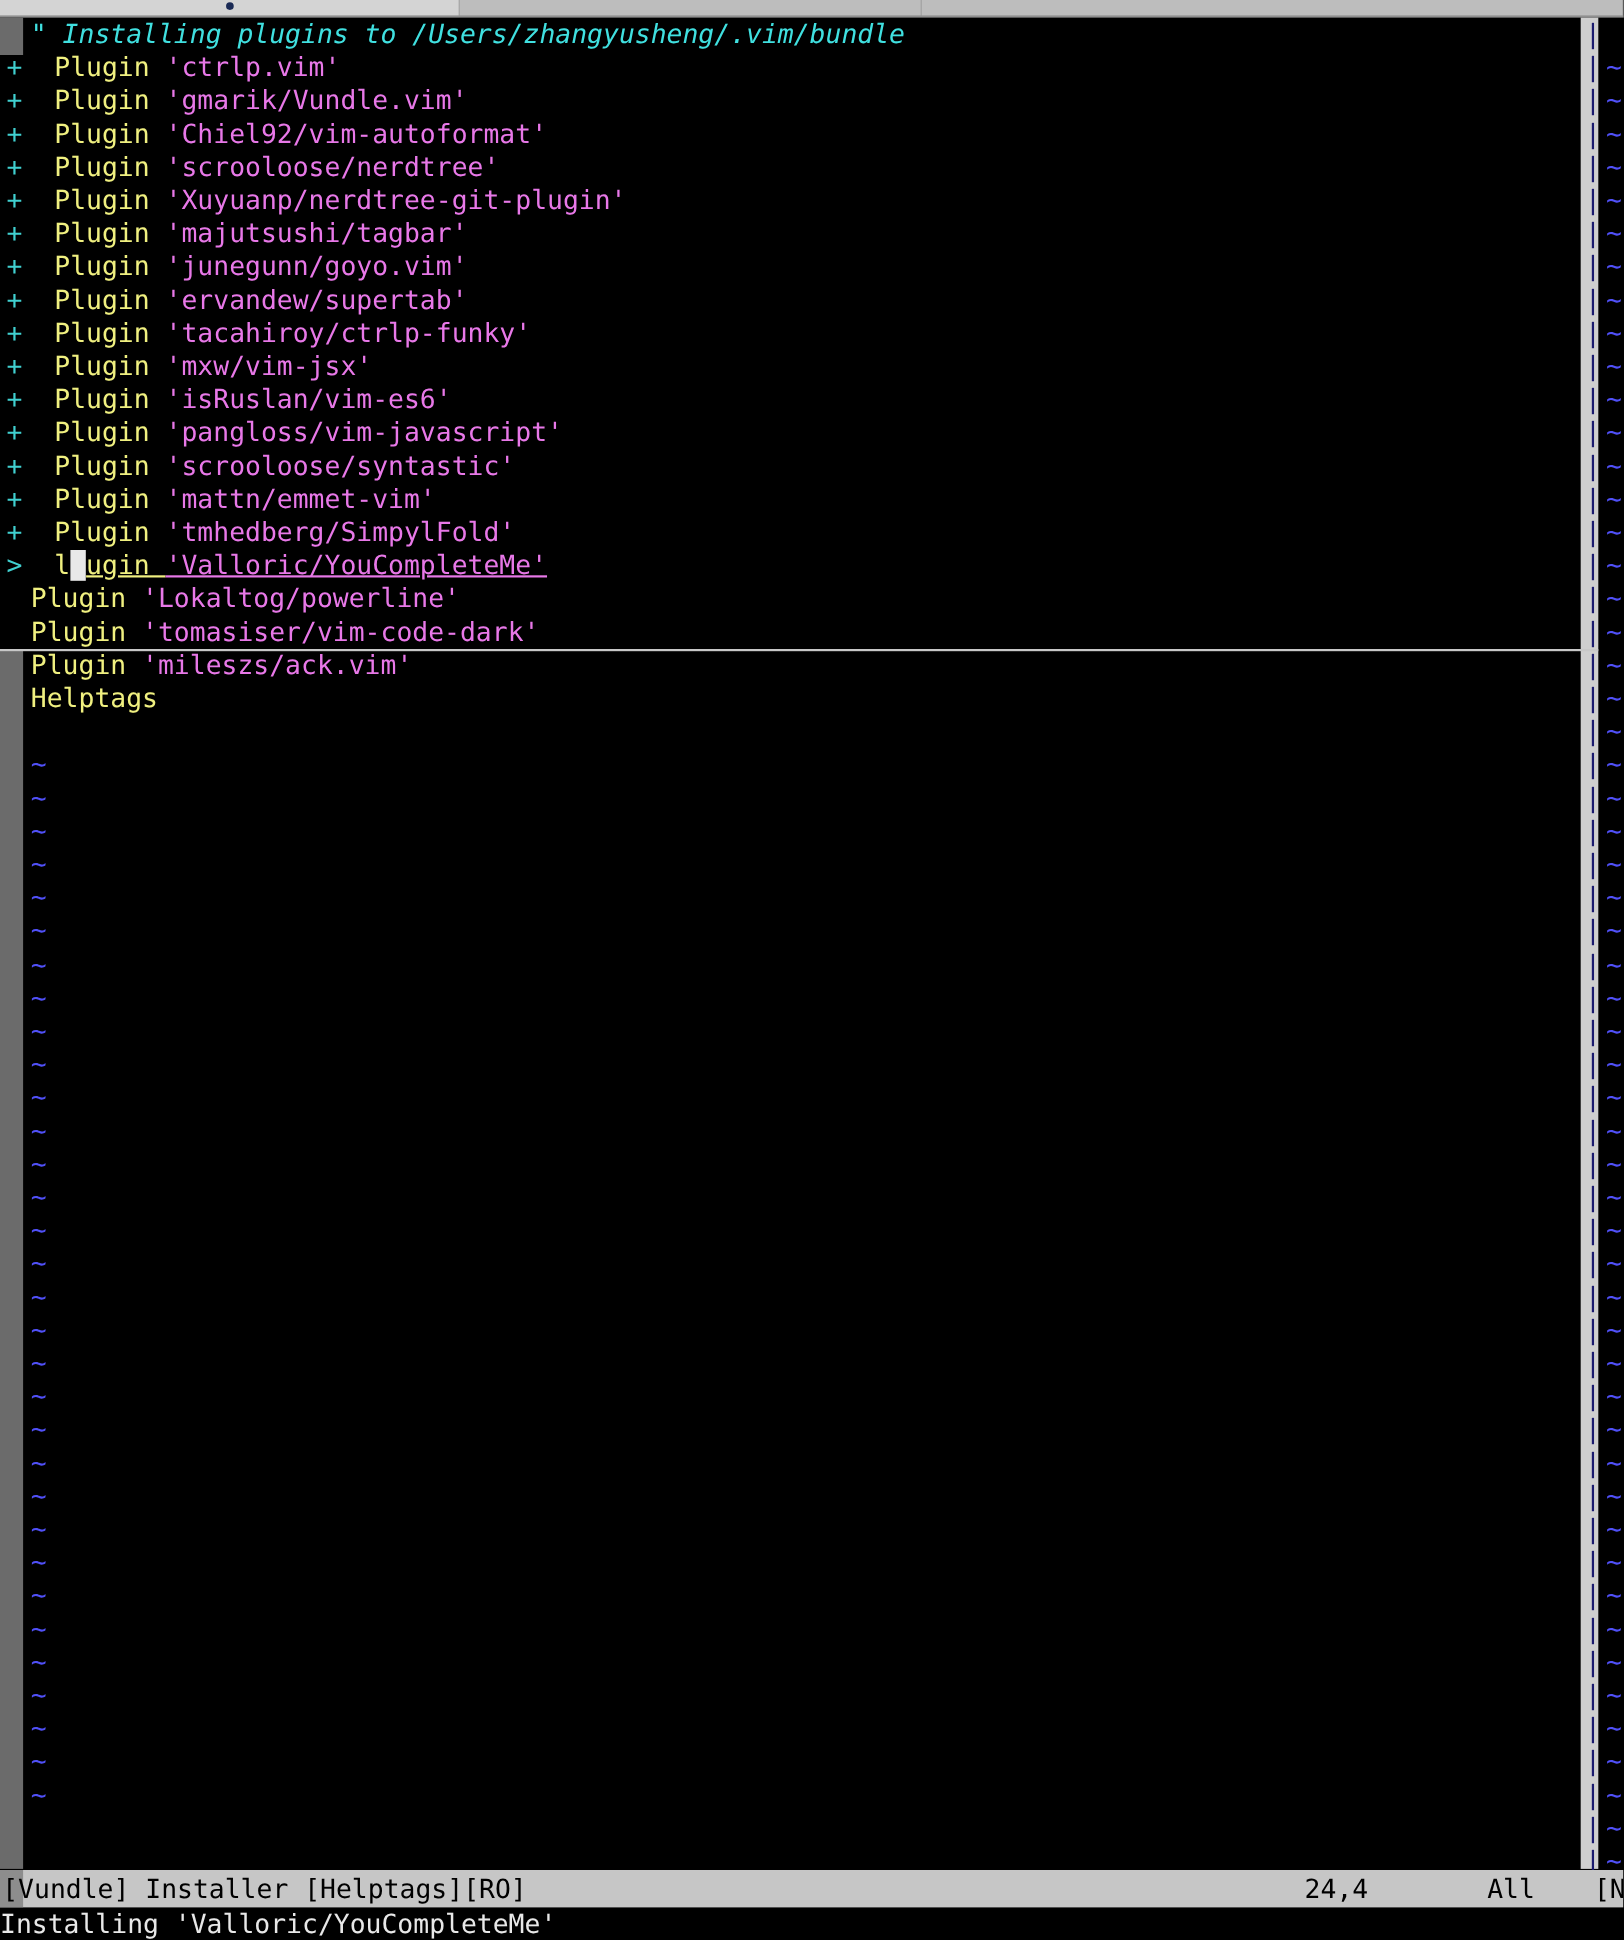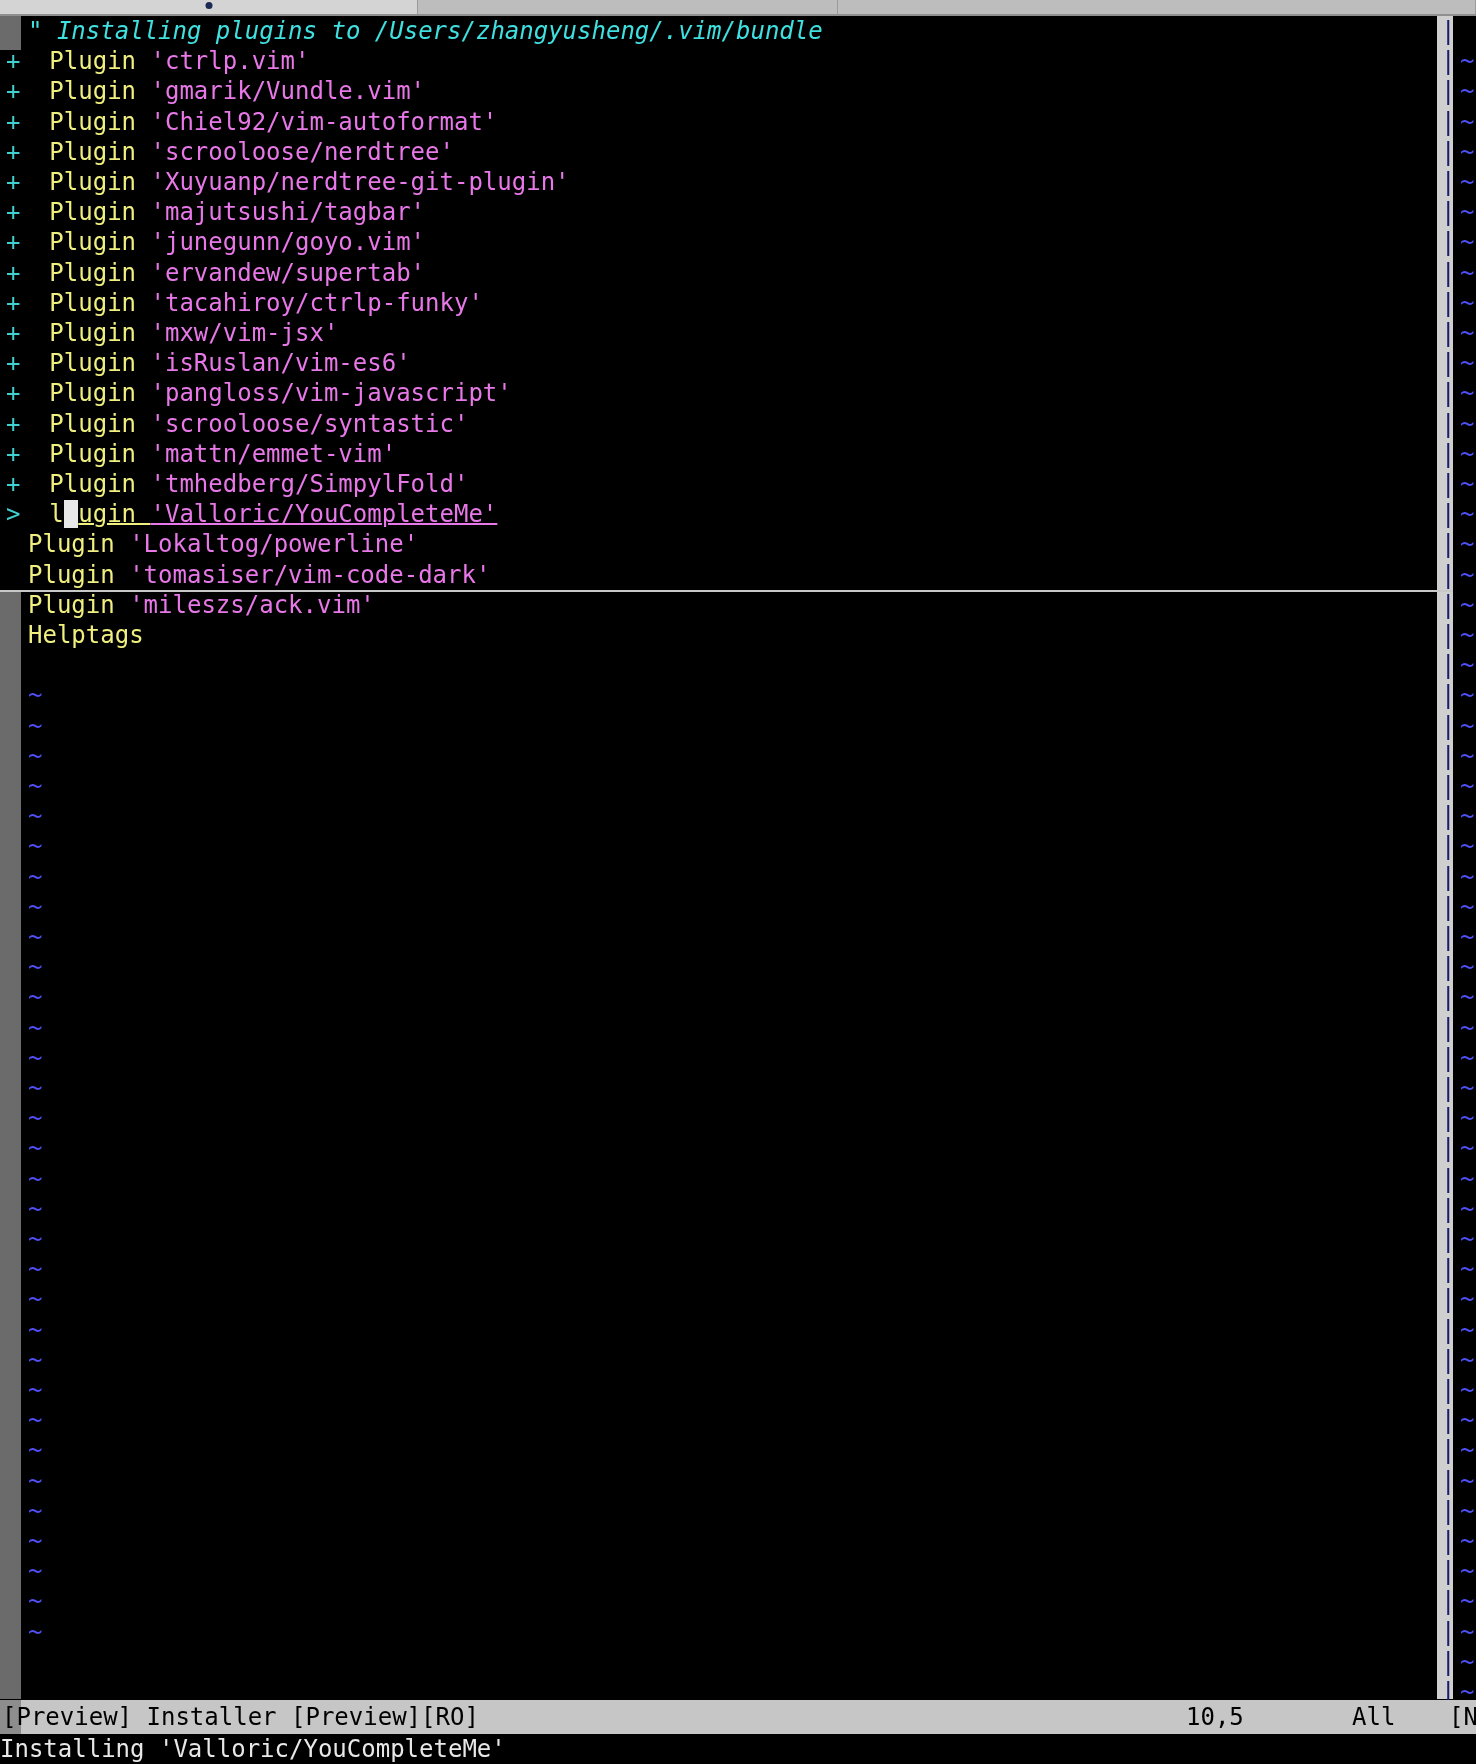--- a/index.html
+++ b/index.html
@@ -178,22 +178,22 @@
     <div class="scroll-left bottom"></div>
 
     <div class="scroll-right"></div>
 
     <div class="textlayer" id="textlayer"><div class="row" style="top: 0px; left: 28px;"><span class="comment">" Installing plugins to /Users/zhangyusheng/.vim/bundle</span></div><div class="row" style="top: 30.2px; left: 6px;"><span class="sign">+  </span><span class="kw">Plugin </span><span class="str">'ctrlp.vim'</span></div><div class="row" style="top: 60.4px; left: 6px;"><span class="sign">+  </span><span class="kw">Plugin </span><span class="str">'gmarik/Vundle.vim'</span></div><div class="row" style="top: 90.6px; left: 6px;"><span class="sign">+  </span><span class="kw">Plugin </span><span class="str">'Chiel92/vim-autoformat'</span></div><div class="row" style="top: 120.8px; left: 6px;"><span class="sign">+  </span><span class="kw">Plugin </span><span class="str">'scrooloose/nerdtree'</span></div><div class="row" style="top: 151px; left: 6px;"><span class="sign">+  </span><span class="kw">Plugin </span><span class="str">'Xuyuanp/nerdtree-git-plugin'</span></div><div class="row" style="top: 181.2px; left: 6px;"><span class="sign">+  </span><span class="kw">Plugin </span><span class="str">'majutsushi/tagbar'</span></div><div class="row" style="top: 211.4px; left: 6px;"><span class="sign">+  </span><span class="kw">Plugin </span><span class="str">'junegunn/goyo.vim'</span></div><div class="row" style="top: 241.6px; left: 6px;"><span class="sign">+  </span><span class="kw">Plugin </span><span class="str">'ervandew/supertab'</span></div><div class="row" style="top: 271.8px; left: 6px;"><span class="sign">+  </span><span class="kw">Plugin </span><span class="str">'tacahiroy/ctrlp-funky'</span></div><div class="row" style="top: 302px; left: 6px;"><span class="sign">+  </span><span class="kw">Plugin </span><span class="str">'mxw/vim-jsx'</span></div><div class="row" style="top: 332.2px; left: 6px;"><span class="sign">+  </span><span class="kw">Plugin </span><span class="str">'isRuslan/vim-es6'</span></div><div class="row" style="top: 362.4px; left: 6px;"><span class="sign">+  </span><span class="kw">Plugin </span><span class="str">'pangloss/vim-javascript'</span></div><div class="row" style="top: 392.6px; left: 6px;"><span class="sign">+  </span><span class="kw">Plugin </span><span class="str">'scrooloose/syntastic'</span></div><div class="row" style="top: 422.8px; left: 6px;"><span class="sign">+  </span><span class="kw">Plugin </span><span class="str">'mattn/emmet-vim'</span></div><div class="row" style="top: 453px; left: 6px;"><span class="sign">+  </span><span class="kw">Plugin </span><span class="str">'tmhedberg/SimpylFold'</span></div><div class="row" style="top: 483.2px; left: 6px;"><span class="sign">&gt;  </span><span class="kw">l</span><span class="cursorblk">P</span><span class="kw ul">ugin </span><span class="str ul">'Valloric/YouCompleteMe'</span></div><div class="row" style="top: 513.4px; left: 28px;"><span class="kw">Plugin </span><span class="str">'Lokaltog/powerline'</span></div><div class="row" style="top: 543.6px; left: 28px;"><span class="kw">Plugin </span><span class="str">'tomasiser/vim-code-dark'</span></div><div class="row" style="top: 573.8px; left: 28px;"><span class="kw">Plugin </span><span class="str">'mileszs/ack.vim'</span></div><div class="row" style="top: 604px; left: 28px;"><span class="kw">Helptags</span></div><div class="row" style="top: 664.4px; left: 28px;"><span class="tilde">~</span></div><div class="row" style="top: 694.6px; left: 28px;"><span class="tilde">~</span></div><div class="row" style="top: 724.8px; left: 28px;"><span class="tilde">~</span></div><div class="row" style="top: 755px; left: 28px;"><span class="tilde">~</span></div><div class="row" style="top: 785.2px; left: 28px;"><span class="tilde">~</span></div><div class="row" style="top: 815.4px; left: 28px;"><span class="tilde">~</span></div><div class="row" style="top: 845.6px; left: 28px;"><span class="tilde">~</span></div><div class="row" style="top: 875.8px; left: 28px;"><span class="tilde">~</span></div><div class="row" style="top: 906px; left: 28px;"><span class="tilde">~</span></div><div class="row" style="top: 936.2px; left: 28px;"><span class="tilde">~</span></div><div class="row" style="top: 966.4px; left: 28px;"><span class="tilde">~</span></div><div class="row" style="top: 996.6px; left: 28px;"><span class="tilde">~</span></div><div class="row" style="top: 1026.8px; left: 28px;"><span class="tilde">~</span></div><div class="row" style="top: 1057px; left: 28px;"><span class="tilde">~</span></div><div class="row" style="top: 1087.2px; left: 28px;"><span class="tilde">~</span></div><div class="row" style="top: 1117.4px; left: 28px;"><span class="tilde">~</span></div><div class="row" style="top: 1147.6px; left: 28px;"><span class="tilde">~</span></div><div class="row" style="top: 1177.8px; left: 28px;"><span class="tilde">~</span></div><div class="row" style="top: 1208px; left: 28px;"><span class="tilde">~</span></div><div class="row" style="top: 1238.2px; left: 28px;"><span class="tilde">~</span></div><div class="row" style="top: 1268.4px; left: 28px;"><span class="tilde">~</span></div><div class="row" style="top: 1298.6px; left: 28px;"><span class="tilde">~</span></div><div class="row" style="top: 1328.8px; left: 28px;"><span class="tilde">~</span></div><div class="row" style="top: 1359px; left: 28px;"><span class="tilde">~</span></div><div class="row" style="top: 1389.2px; left: 28px;"><span class="tilde">~</span></div><div class="row" style="top: 1419.4px; left: 28px;"><span class="tilde">~</span></div><div class="row" style="top: 1449.6px; left: 28px;"><span class="tilde">~</span></div><div class="row" style="top: 1479.8px; left: 28px;"><span class="tilde">~</span></div><div class="row" style="top: 1510px; left: 28px;"><span class="tilde">~</span></div><div class="row" style="top: 1540.2px; left: 28px;"><span class="tilde">~</span></div><div class="row" style="top: 1570.4px; left: 28px;"><span class="tilde">~</span></div><div class="row" style="top: 1600.6px; left: 28px;"><span class="tilde">~</span></div><div class="row bar" style="top: 0px; left: 1441px;">|</div><div class="row bar" style="top: 30.2px; left: 1441px;">|</div><div class="row tilde" style="top: 30.2px; left: 1460px;">~</div><div class="row bar" style="top: 60.4px; left: 1441px;">|</div><div class="row tilde" style="top: 60.4px; left: 1460px;">~</div><div class="row bar" style="top: 90.6px; left: 1441px;">|</div><div class="row tilde" style="top: 90.6px; left: 1460px;">~</div><div class="row bar" style="top: 120.8px; left: 1441px;">|</div><div class="row tilde" style="top: 120.8px; left: 1460px;">~</div><div class="row bar" style="top: 151px; left: 1441px;">|</div><div class="row tilde" style="top: 151px; left: 1460px;">~</div><div class="row bar" style="top: 181.2px; left: 1441px;">|</div><div class="row tilde" style="top: 181.2px; left: 1460px;">~</div><div class="row bar" style="top: 211.4px; left: 1441px;">|</div><div class="row tilde" style="top: 211.4px; left: 1460px;">~</div><div class="row bar" style="top: 241.6px; left: 1441px;">|</div><div class="row tilde" style="top: 241.6px; left: 1460px;">~</div><div class="row bar" style="top: 271.8px; left: 1441px;">|</div><div class="row tilde" style="top: 271.8px; left: 1460px;">~</div><div class="row bar" style="top: 302px; left: 1441px;">|</div><div class="row tilde" style="top: 302px; left: 1460px;">~</div><div class="row bar" style="top: 332.2px; left: 1441px;">|</div><div class="row tilde" style="top: 332.2px; left: 1460px;">~</div><div class="row bar" style="top: 362.4px; left: 1441px;">|</div><div class="row tilde" style="top: 362.4px; left: 1460px;">~</div><div class="row bar" style="top: 392.6px; left: 1441px;">|</div><div class="row tilde" style="top: 392.6px; left: 1460px;">~</div><div class="row bar" style="top: 422.8px; left: 1441px;">|</div><div class="row tilde" style="top: 422.8px; left: 1460px;">~</div><div class="row bar" style="top: 453px; left: 1441px;">|</div><div class="row tilde" style="top: 453px; left: 1460px;">~</div><div class="row bar" style="top: 483.2px; left: 1441px;">|</div><div class="row tilde" style="top: 483.2px; left: 1460px;">~</div><div class="row bar" style="top: 513.4px; left: 1441px;">|</div><div class="row tilde" style="top: 513.4px; left: 1460px;">~</div><div class="row bar" style="top: 543.6px; left: 1441px;">|</div><div class="row tilde" style="top: 543.6px; left: 1460px;">~</div><div class="row bar" style="top: 573.8px; left: 1441px;">|</div><div class="row tilde" style="top: 573.8px; left: 1460px;">~</div><div class="row bar" style="top: 604px; left: 1441px;">|</div><div class="row tilde" style="top: 604px; left: 1460px;">~</div><div class="row bar" style="top: 634.2px; left: 1441px;">|</div><div class="row tilde" style="top: 634.2px; left: 1460px;">~</div><div class="row bar" style="top: 664.4px; left: 1441px;">|</div><div class="row tilde" style="top: 664.4px; left: 1460px;">~</div><div class="row bar" style="top: 694.6px; left: 1441px;">|</div><div class="row tilde" style="top: 694.6px; left: 1460px;">~</div><div class="row bar" style="top: 724.8px; left: 1441px;">|</div><div class="row tilde" style="top: 724.8px; left: 1460px;">~</div><div class="row bar" style="top: 755px; left: 1441px;">|</div><div class="row tilde" style="top: 755px; left: 1460px;">~</div><div class="row bar" style="top: 785.2px; left: 1441px;">|</div><div class="row tilde" style="top: 785.2px; left: 1460px;">~</div><div class="row bar" style="top: 815.4px; left: 1441px;">|</div><div class="row tilde" style="top: 815.4px; left: 1460px;">~</div><div class="row bar" style="top: 845.6px; left: 1441px;">|</div><div class="row tilde" style="top: 845.6px; left: 1460px;">~</div><div class="row bar" style="top: 875.8px; left: 1441px;">|</div><div class="row tilde" style="top: 875.8px; left: 1460px;">~</div><div class="row bar" style="top: 906px; left: 1441px;">|</div><div class="row tilde" style="top: 906px; left: 1460px;">~</div><div class="row bar" style="top: 936.2px; left: 1441px;">|</div><div class="row tilde" style="top: 936.2px; left: 1460px;">~</div><div class="row bar" style="top: 966.4px; left: 1441px;">|</div><div class="row tilde" style="top: 966.4px; left: 1460px;">~</div><div class="row bar" style="top: 996.6px; left: 1441px;">|</div><div class="row tilde" style="top: 996.6px; left: 1460px;">~</div><div class="row bar" style="top: 1026.8px; left: 1441px;">|</div><div class="row tilde" style="top: 1026.8px; left: 1460px;">~</div><div class="row bar" style="top: 1057px; left: 1441px;">|</div><div class="row tilde" style="top: 1057px; left: 1460px;">~</div><div class="row bar" style="top: 1087.2px; left: 1441px;">|</div><div class="row tilde" style="top: 1087.2px; left: 1460px;">~</div><div class="row bar" style="top: 1117.4px; left: 1441px;">|</div><div class="row tilde" style="top: 1117.4px; left: 1460px;">~</div><div class="row bar" style="top: 1147.6px; left: 1441px;">|</div><div class="row tilde" style="top: 1147.6px; left: 1460px;">~</div><div class="row bar" style="top: 1177.8px; left: 1441px;">|</div><div class="row tilde" style="top: 1177.8px; left: 1460px;">~</div><div class="row bar" style="top: 1208px; left: 1441px;">|</div><div class="row tilde" style="top: 1208px; left: 1460px;">~</div><div class="row bar" style="top: 1238.2px; left: 1441px;">|</div><div class="row tilde" style="top: 1238.2px; left: 1460px;">~</div><div class="row bar" style="top: 1268.4px; left: 1441px;">|</div><div class="row tilde" style="top: 1268.4px; left: 1460px;">~</div><div class="row bar" style="top: 1298.6px; left: 1441px;">|</div><div class="row tilde" style="top: 1298.6px; left: 1460px;">~</div><div class="row bar" style="top: 1328.8px; left: 1441px;">|</div><div class="row tilde" style="top: 1328.8px; left: 1460px;">~</div><div class="row bar" style="top: 1359px; left: 1441px;">|</div><div class="row tilde" style="top: 1359px; left: 1460px;">~</div><div class="row bar" style="top: 1389.2px; left: 1441px;">|</div><div class="row tilde" style="top: 1389.2px; left: 1460px;">~</div><div class="row bar" style="top: 1419.4px; left: 1441px;">|</div><div class="row tilde" style="top: 1419.4px; left: 1460px;">~</div><div class="row bar" style="top: 1449.6px; left: 1441px;">|</div><div class="row tilde" style="top: 1449.6px; left: 1460px;">~</div><div class="row bar" style="top: 1479.8px; left: 1441px;">|</div><div class="row tilde" style="top: 1479.8px; left: 1460px;">~</div><div class="row bar" style="top: 1510px; left: 1441px;">|</div><div class="row tilde" style="top: 1510px; left: 1460px;">~</div><div class="row bar" style="top: 1540.2px; left: 1441px;">|</div><div class="row tilde" style="top: 1540.2px; left: 1460px;">~</div><div class="row bar" style="top: 1570.4px; left: 1441px;">|</div><div class="row tilde" style="top: 1570.4px; left: 1460px;">~</div><div class="row bar" style="top: 1600.6px; left: 1441px;">|</div><div class="row tilde" style="top: 1600.6px; left: 1460px;">~</div><div class="row bar" style="top: 1630.8px; left: 1441px;">|</div><div class="row tilde" style="top: 1630.8px; left: 1460px;">~</div><div class="row bar" style="top: 1661px; left: 1441px;">|</div><div class="row tilde" style="top: 1661px; left: 1460px;">~</div></div>
 
     <div class="splitline"></div>
 
     <div class="statusline">
       <span class="sl-notch"></span>
-      <span class="sl-left">[Preview] Installer [Preview][RO]</span>
-      <span class="sl-pos">10,5</span>
+      <span class="sl-left">[Vundle] Installer [Helptags][RO]</span>
+      <span class="sl-pos">24,4</span>
       <span class="sl-scr">All</span>
       <span class="sl-next">[N</span>
     </div>
 
     <div class="cmdline">Installing 'Valloric/YouCompleteMe'</div>
 
   </div>
 </div>
 
 </body></html>

